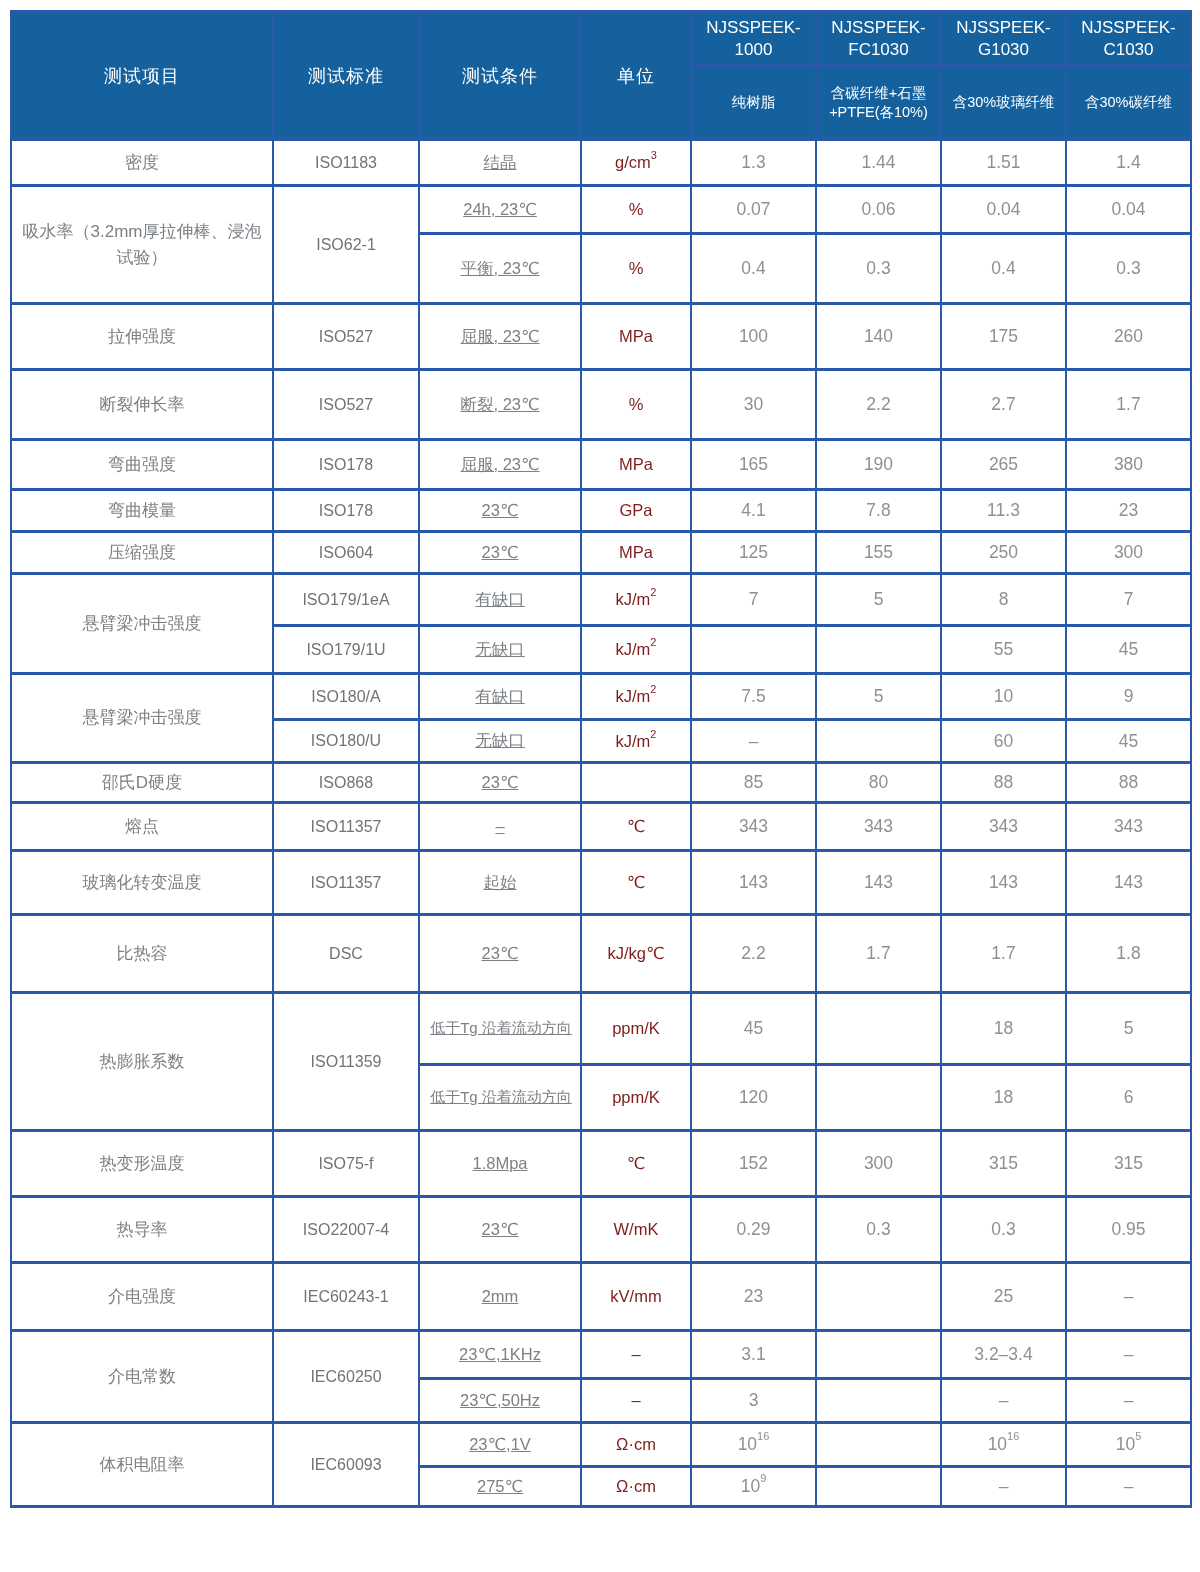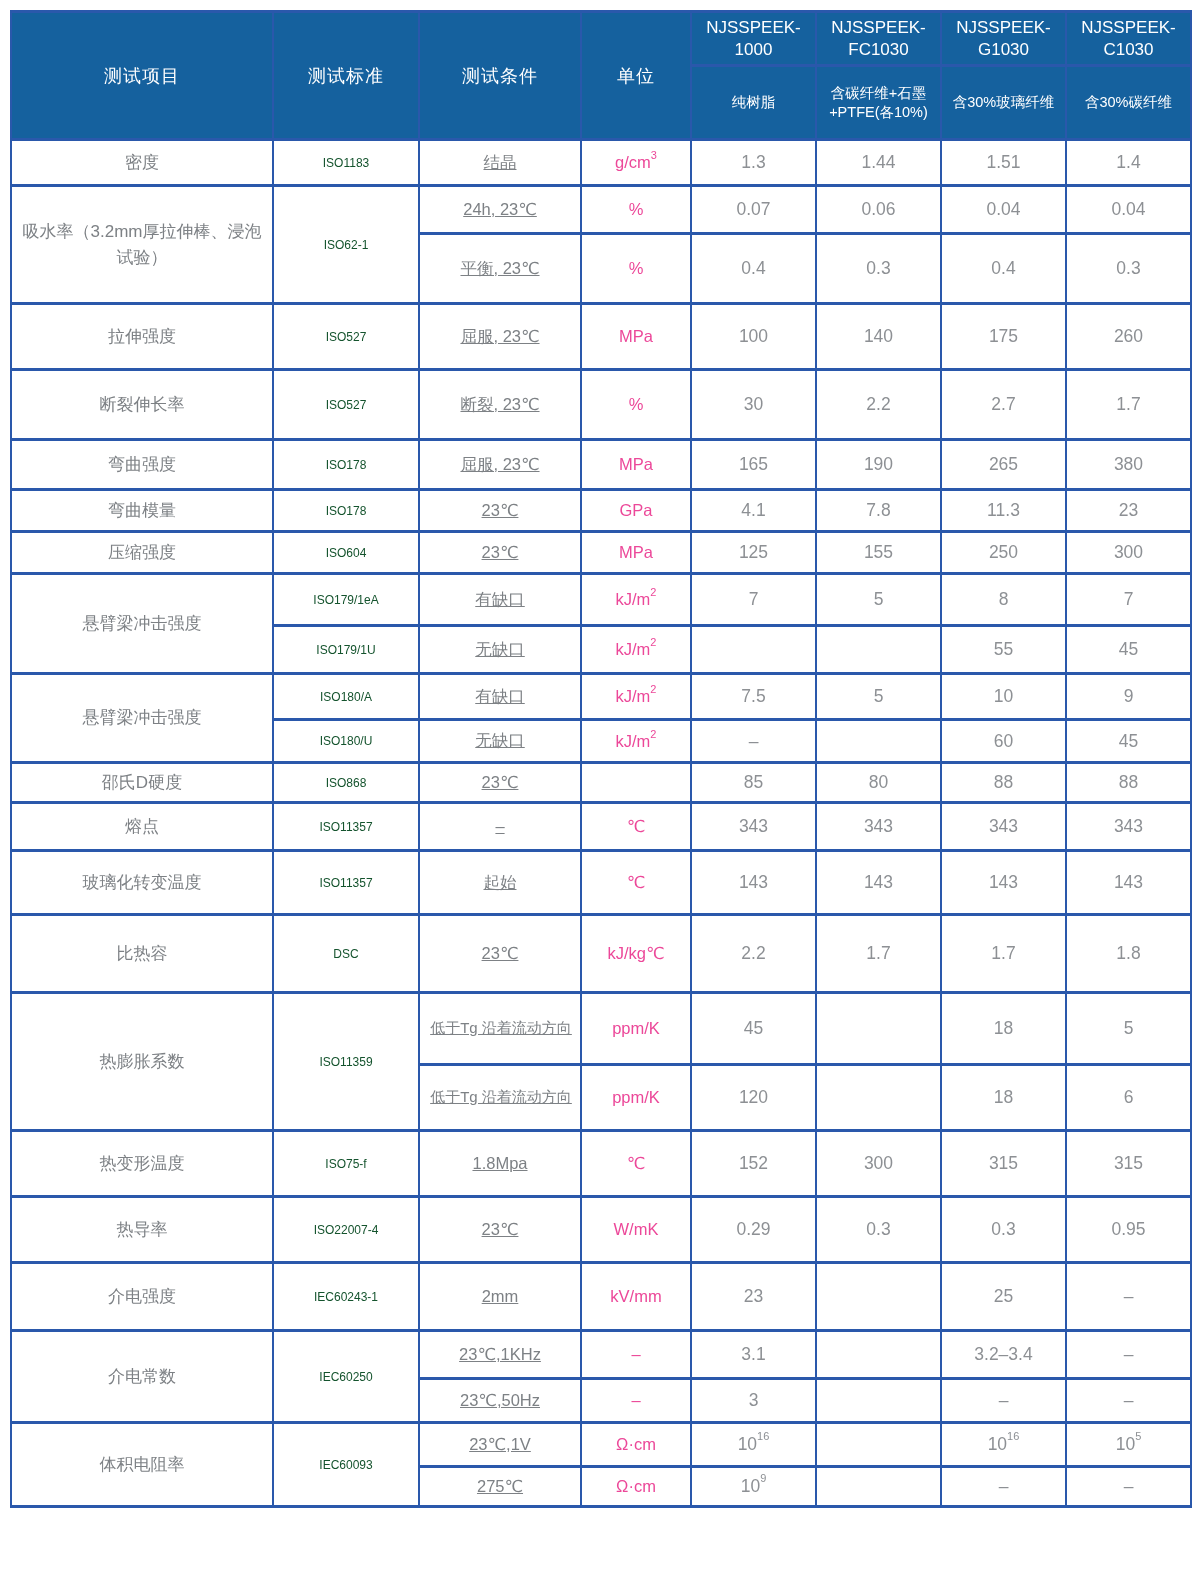--- a/index.html
+++ b/index.html
@@ -28,24 +28,24 @@
   th{
     background:#15619e;
     color:#ffffff;
     font-weight:normal;
   }
   th.h-main{font-size:18px;letter-spacing:1px;}
   th.h-prod{font-size:17px;line-height:1.25;padding-top:6px;}
   th.h-desc{font-size:14.5px;line-height:1.3;}
   
   td.c-item{color:#7d8185;font-size:17px;line-height:1.5;}
-  td.c-std{color:#14532d;font-size:12px;}
+  td.c-std{color:#737373;font-size:16px;}
   td.c-cond{color:#7d8185;font-size:16.5px;text-decoration:underline;}
   td.c-cond.sm{font-size:15px;padding-left:8px;}
-  td.c-unit{color:#ec4899;font-size:16.5px;}
+  td.c-unit{color:#7f1d1d;font-size:16.5px;}
   td.c-val{color:#8d9094;font-size:17.5px;}
   sup{
     font-size:11px;
     vertical-align:top;
     position:relative;
     top:-3px;
     line-height:1;
   }
 </style>
 </head>

